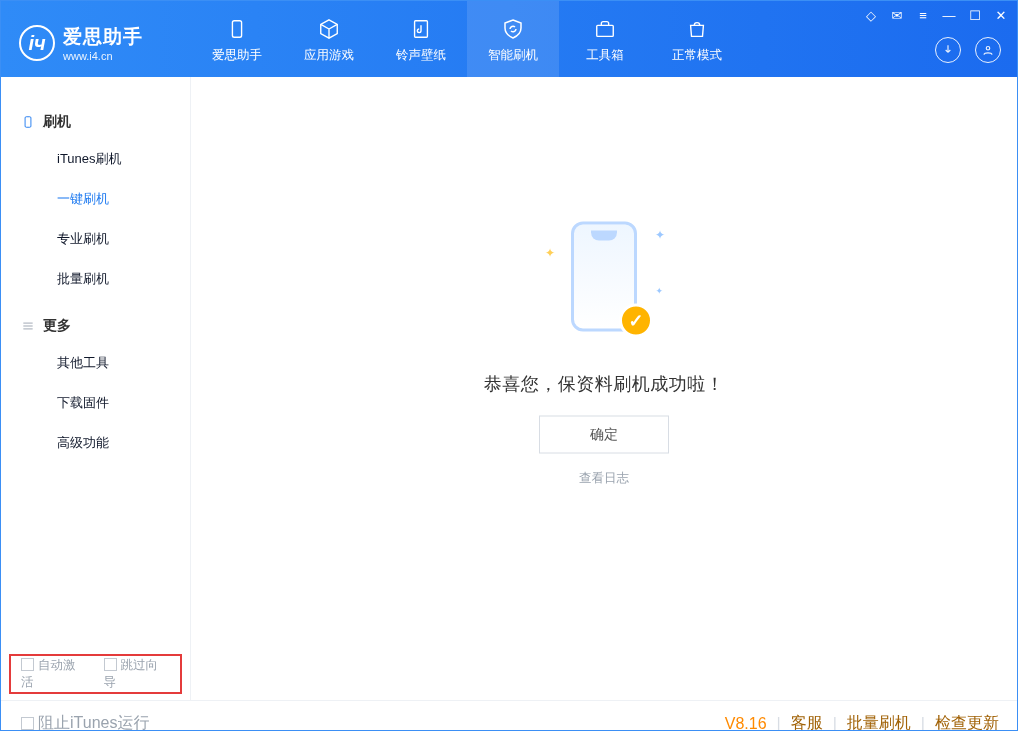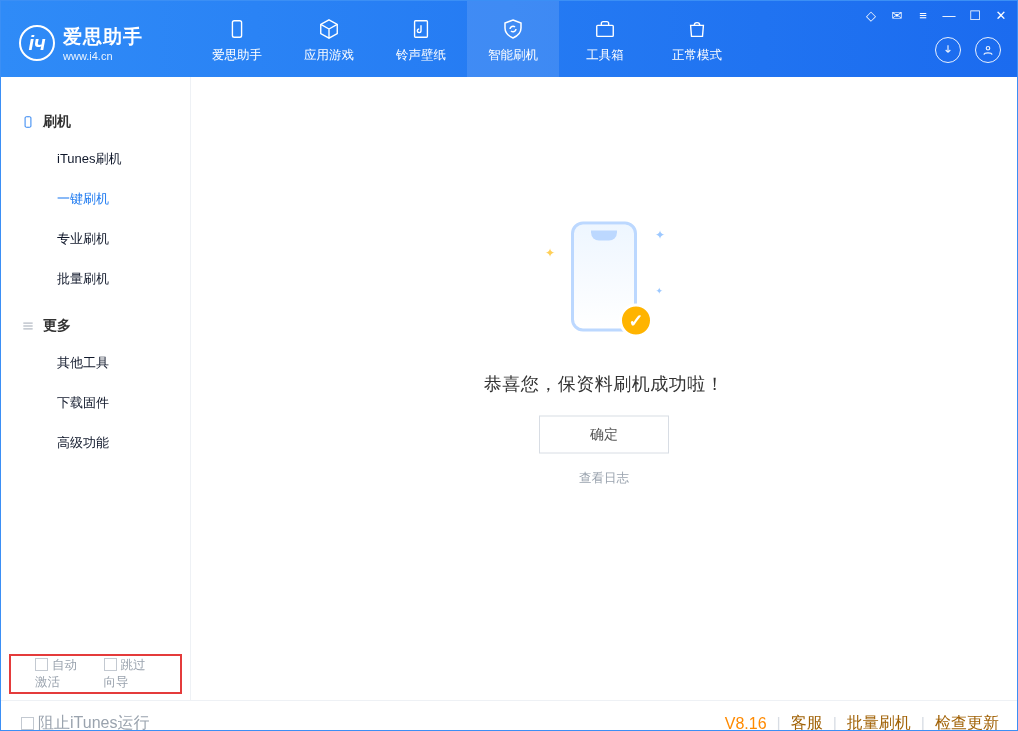--- a/index.html
+++ b/index.html
@@ -65,21 +65,21 @@
 }
 .dev-card .dic { width:18px; height:18px; }
 .dev-card2 { display:block; }
 .dev-card2 .name { font-weight:600; color:#1e7af0; font-size:13px; }
 .dev-card2 .cap { display:inline-block; margin-top:4px; font-size:11px; color:#1e7af0;
   background:#e3efff; border-radius:9px; padding:1px 9px; }
 .dev-card2 .sub { font-size:11px; color:#9aa3ae; margin-top:4px; }
 
 .opt-row {
   border: 2px solid #e43b3b; height: 40px; margin: 6px 8px 6px 8px;
-  display:flex; align-items:center; gap:16px; padding:0 24px; font-size:12.5px; color:#9aa3ae;
+  display:flex; align-items:center; gap:16px; padding:0 10px; font-size:12.5px; color:#9aa3ae;
 }
 .chk { width:13px; height:13px; border:1px solid #c3c9d1; display:inline-block; margin-right:4px; vertical-align:-2px; }
 
 
 .main { flex:1; position:relative; }
 .center {
   position:absolute; left:50%; top:44%; transform:translate(-50%,-50%);
   display:flex; flex-direction:column; align-items:center; width: 420px;
 }
 .phone-ill { position:relative; width:130px; height:130px; margin-bottom: 26px; }

